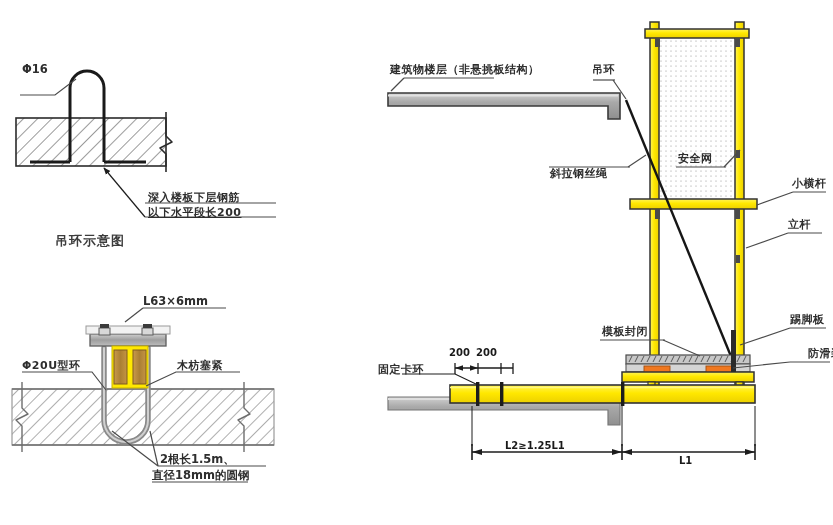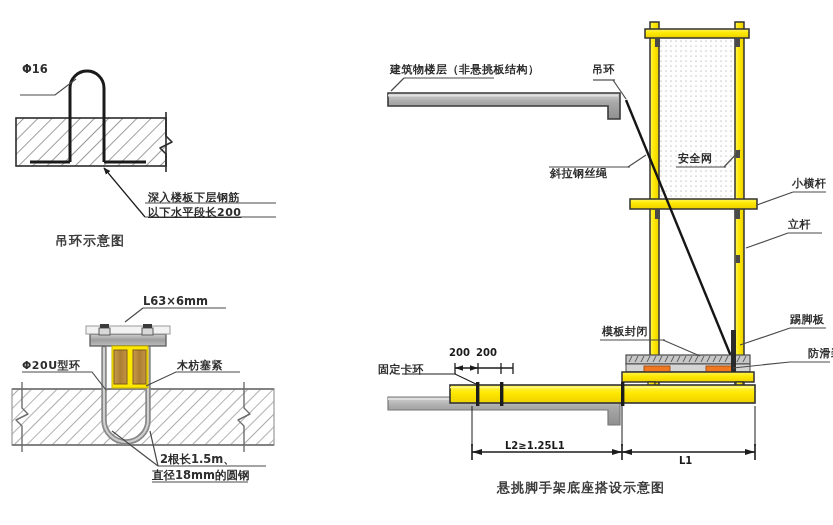--- a/index.html
+++ b/index.html
@@ -366,16 +366,15 @@
   <div class="lbl lbl-cn" style="left:790px; top:312px;">踢脚板</div>
   <div class="lbl lbl-cn" style="left:780px; top:346px;padding-left:28px;">防滑装置</div>
   <div class="lbl lbl-cn" style="left:602px; top:324px;text-align:right;">模板封闭</div>
   <div class="lbl lbl-cn" style="left:378px; top:362px;">固定卡环</div>
 
   <div class="dim dim-b" style="left:449px; top:347px;">200</div>
   <div class="dim dim-b" style="left:476px; top:347px;">200</div>
   <div class="dim dim-b" style="left:505px; top:440px;">L2≥1.25L1</div>
   <div class="dim dim-b" style="left:679px; top:455px;">L1</div>
 
-  <div class="cap cap-cn" style="left:497px; top:479px;">悬挑脚手架底座搭设示意图</div>
 
 
 </div>
 
 </body></html>

